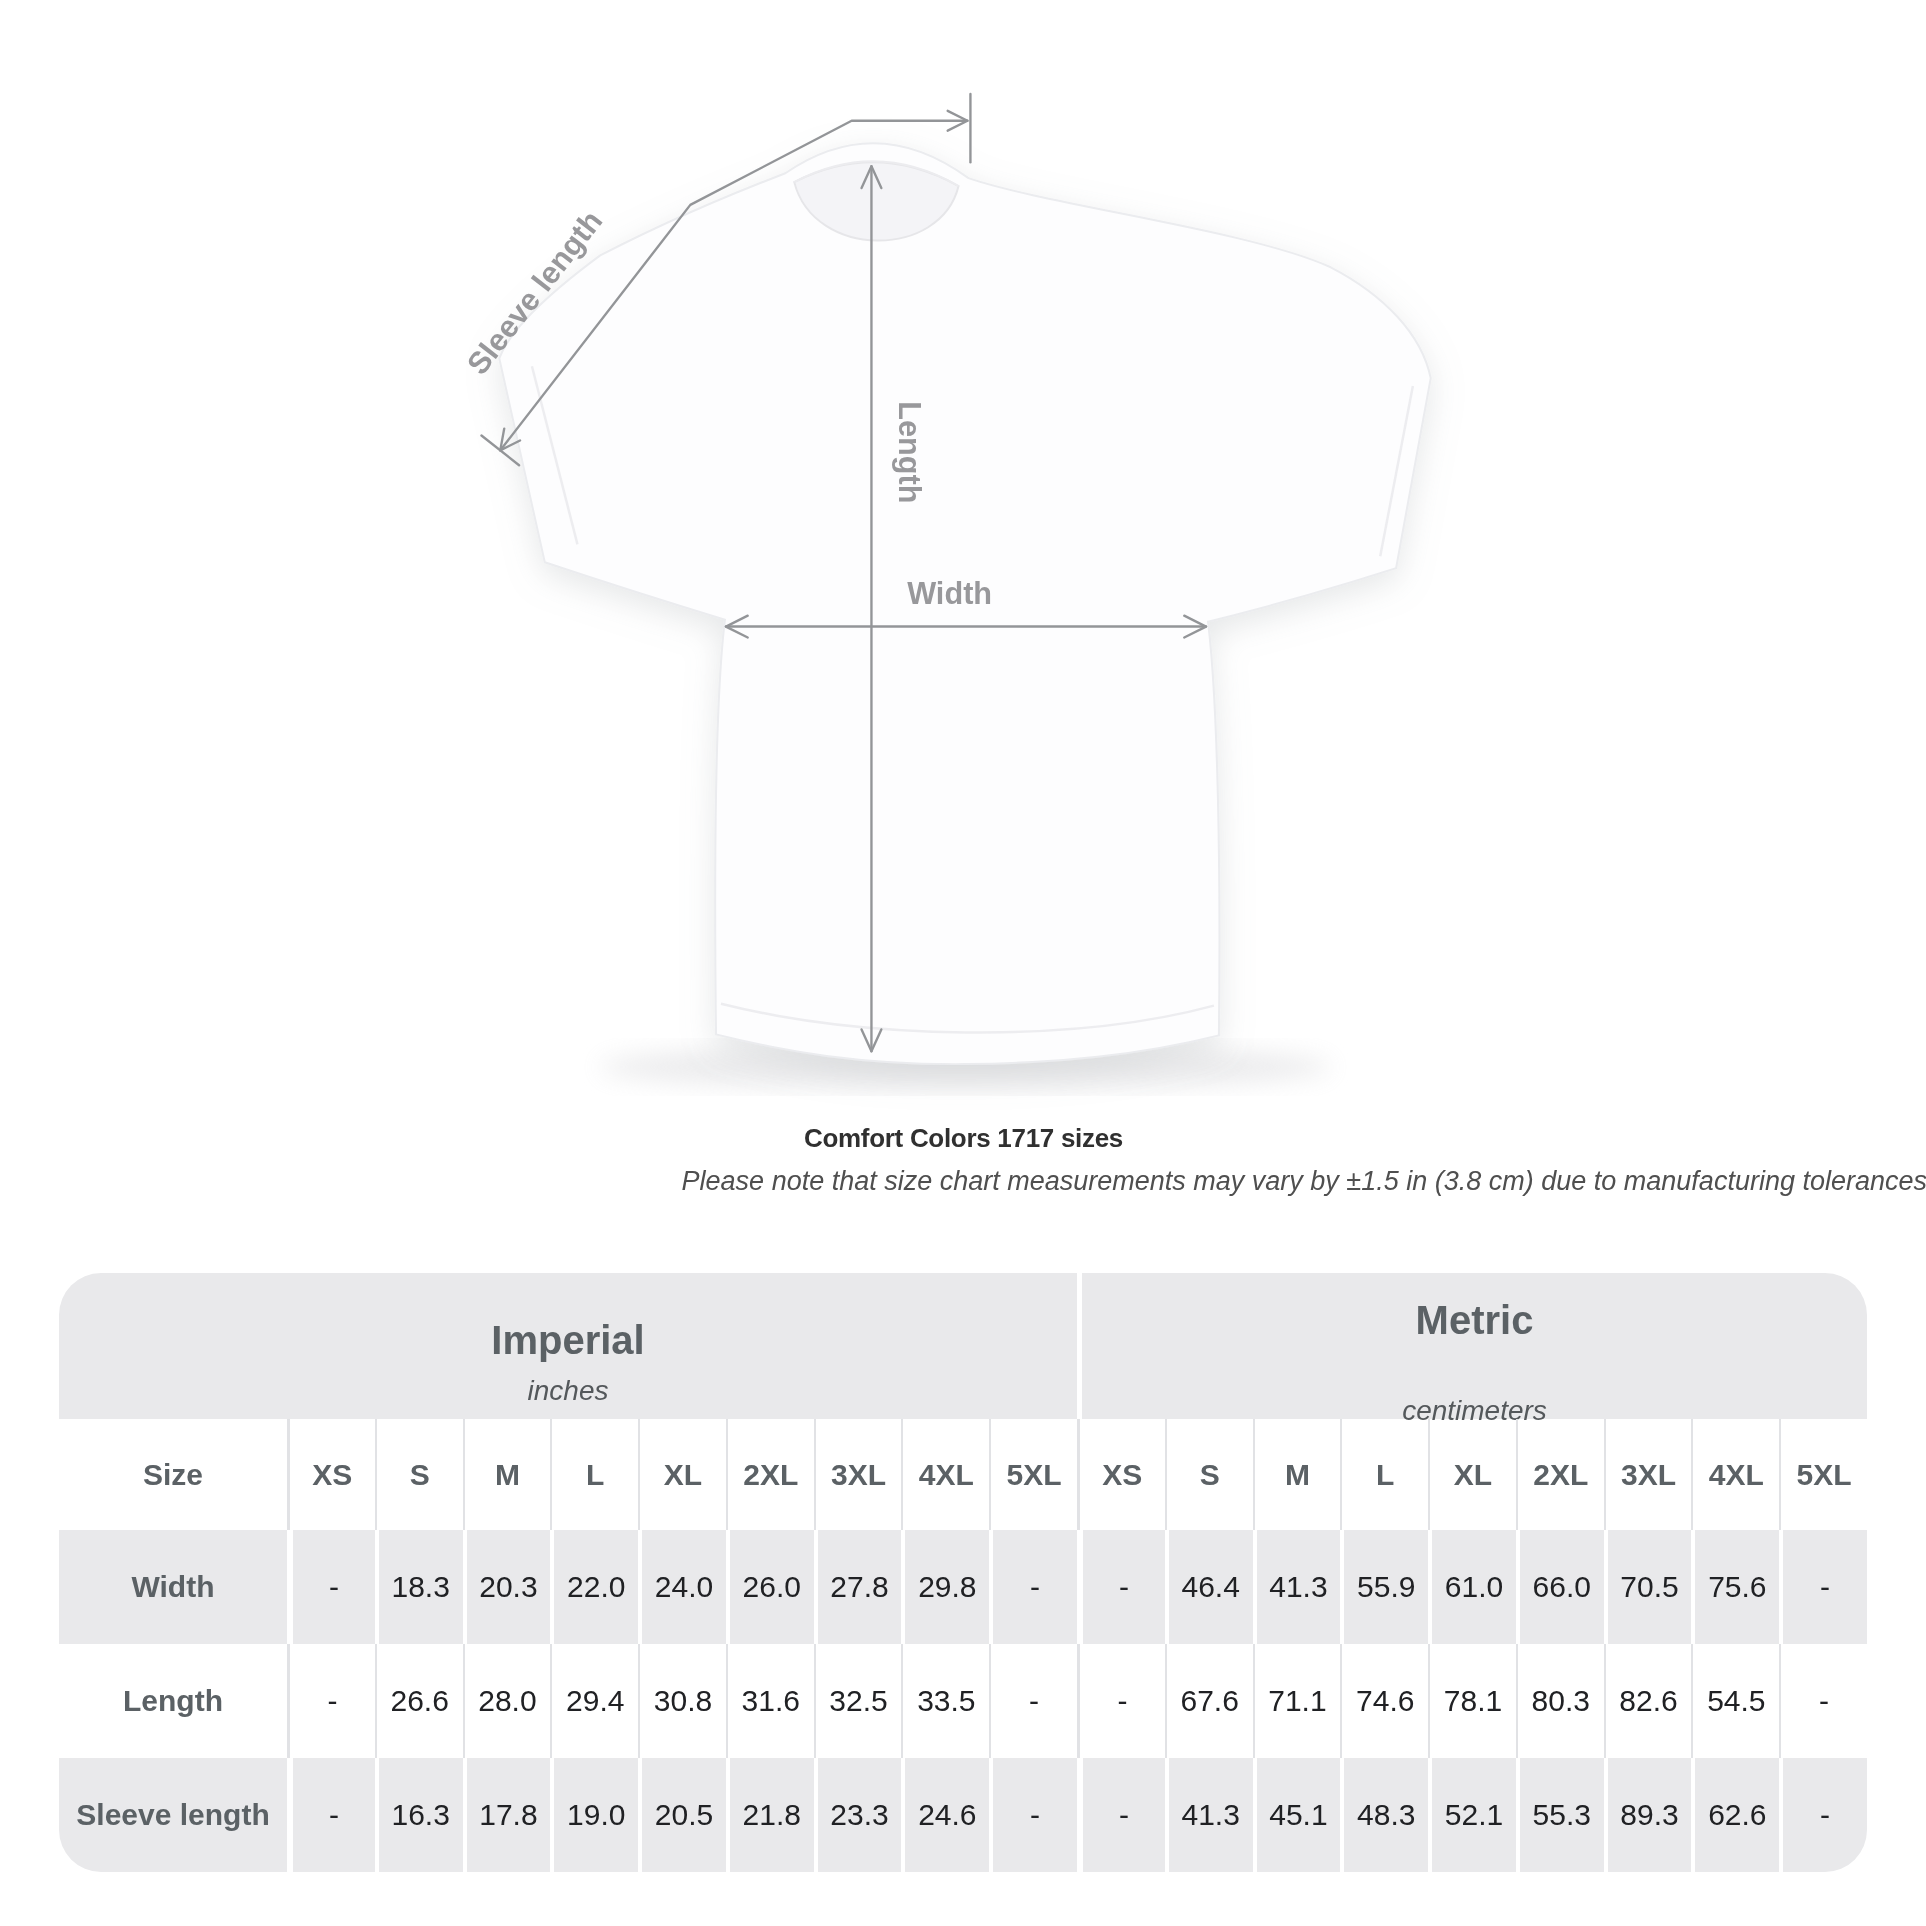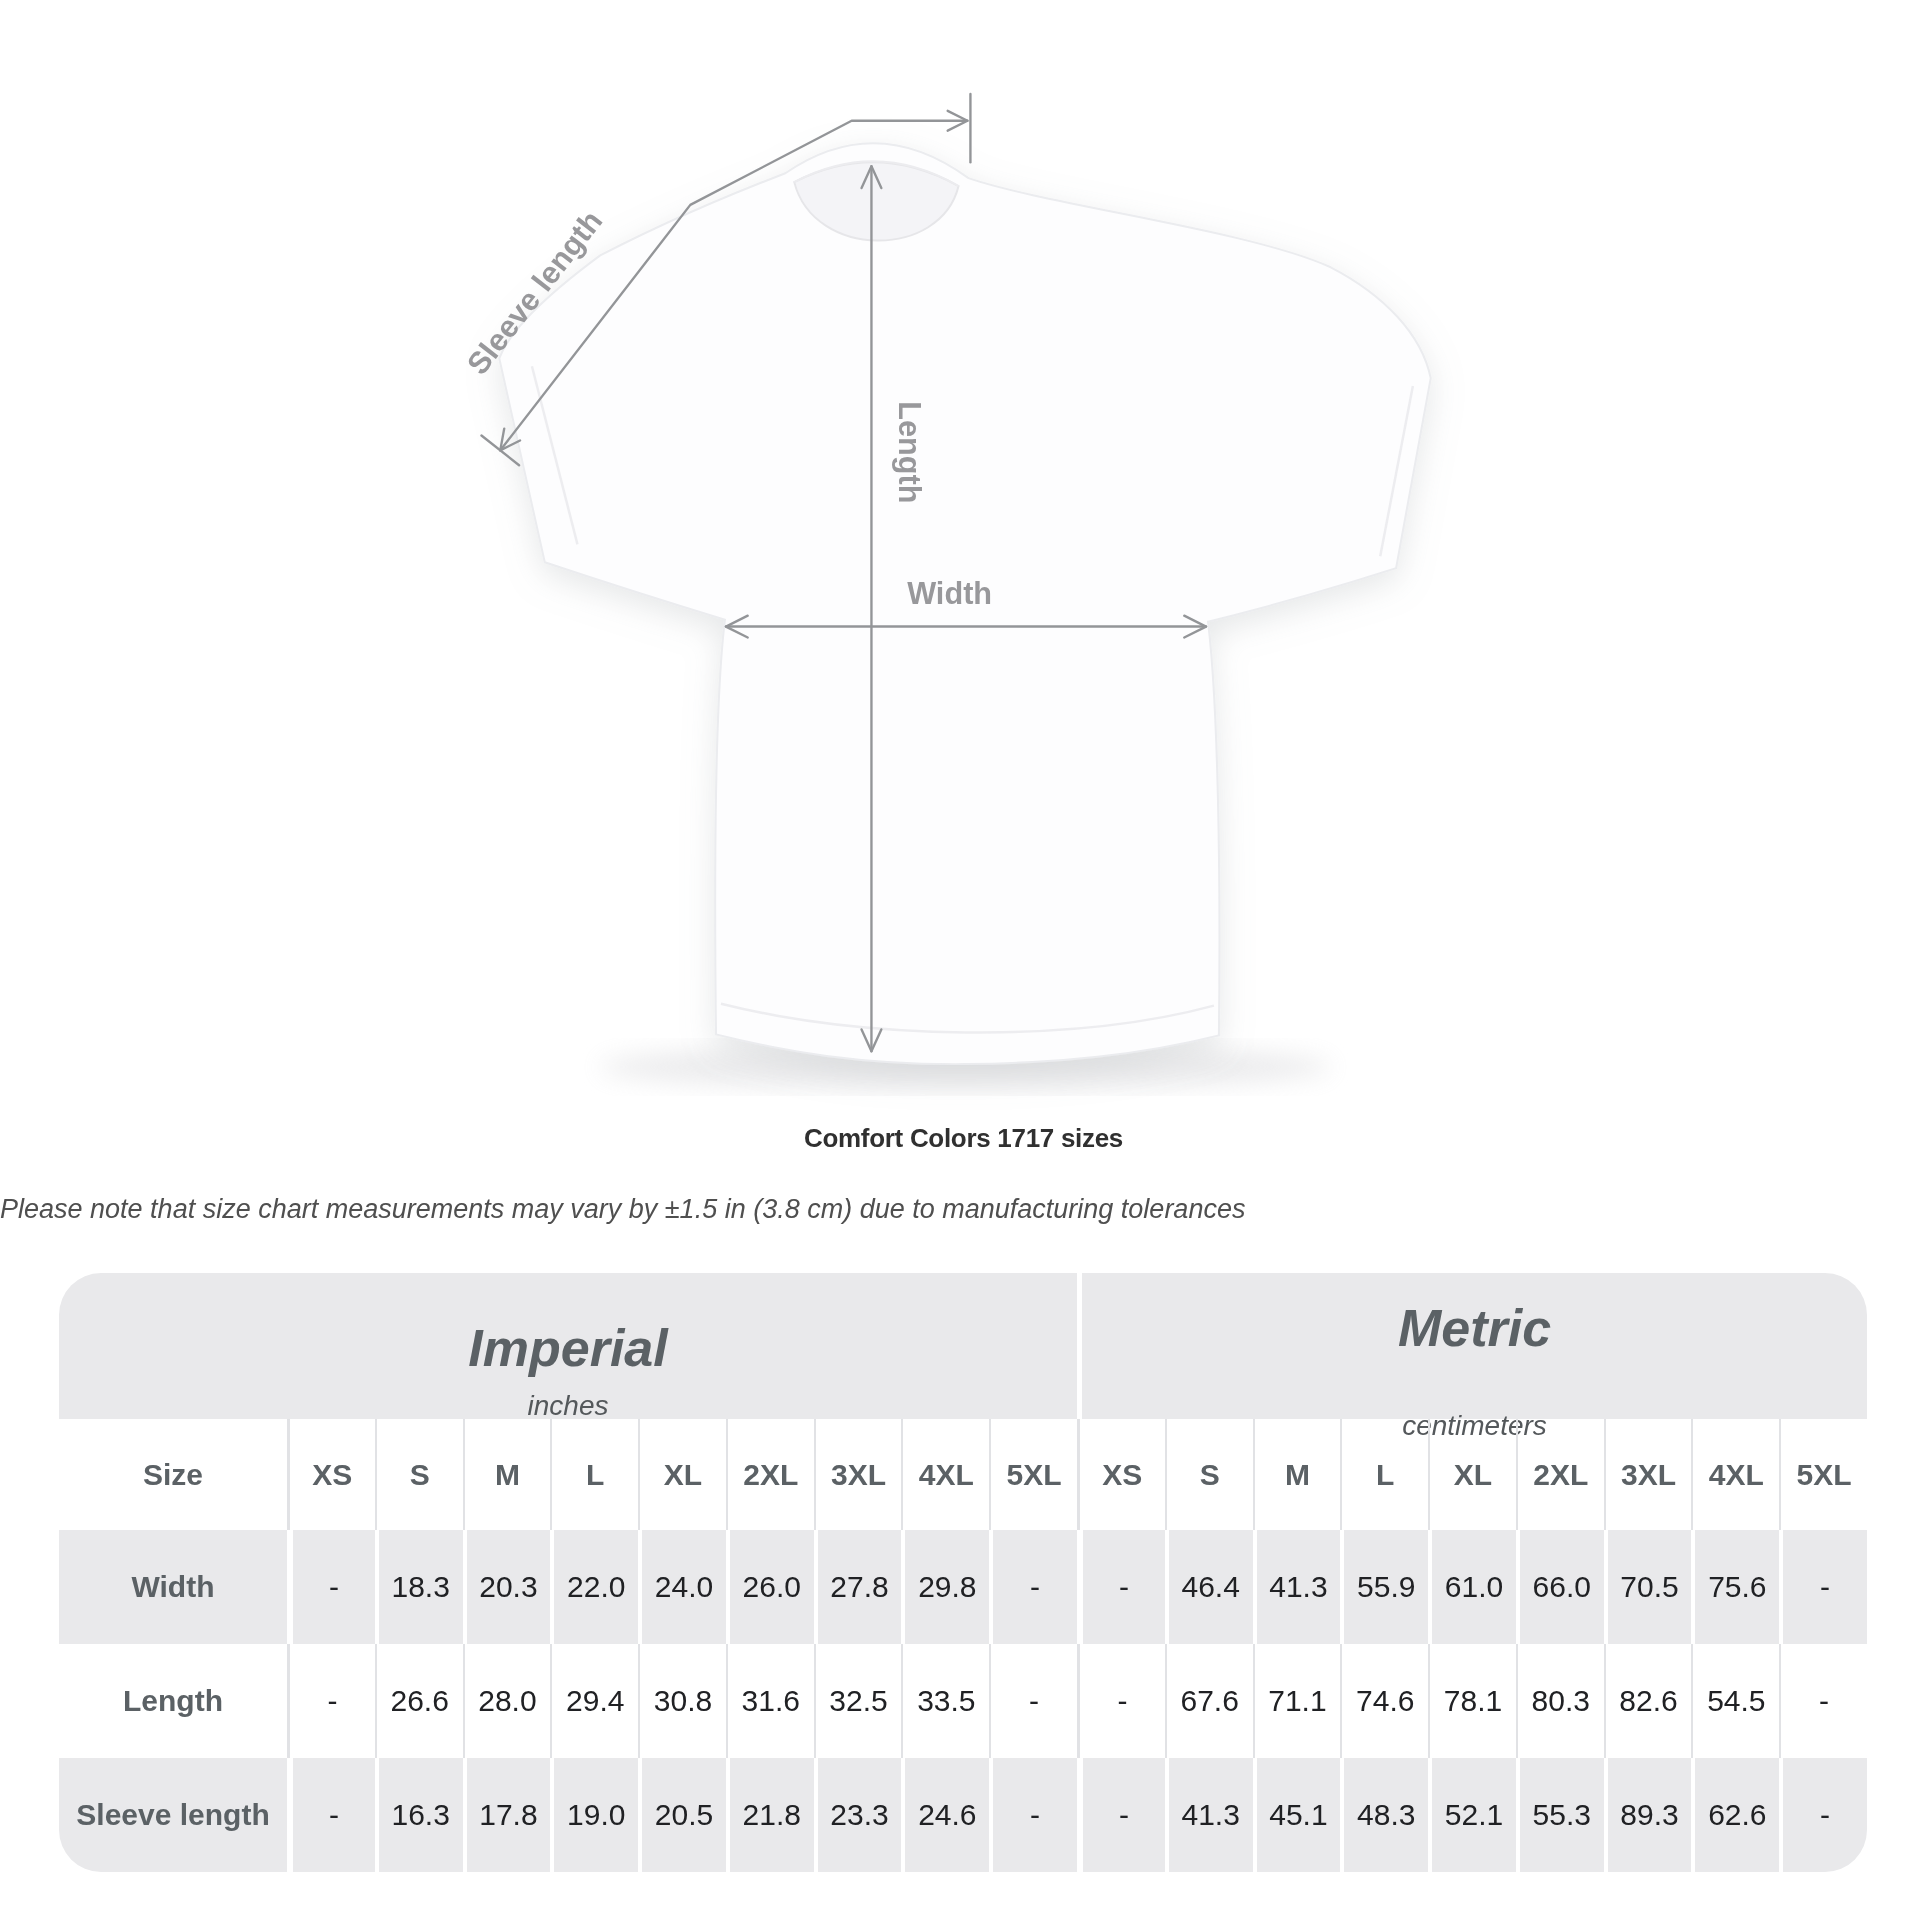--- a/index.html
+++ b/index.html
@@ -10,38 +10,38 @@
   
   #shirt-svg{position:absolute;left:0;top:0;}
   .ann-line{stroke:#939598;stroke-width:2.4;fill:none;stroke-linecap:round;stroke-linejoin:round;}
   .ann-text{fill:#98989b;font-family:"Liberation Sans", sans-serif;font-weight:bold;font-size:31px;}
   
   .title{
     position:absolute;top:1123px;left:0;width:100%;text-align:center;
     font-size:26px;font-weight:bold;color:#303030;letter-spacing:-0.3px;
   }
   .subtitle{
-    position:absolute;top:1194px;left:0;width:100%;text-align:left;
+    position:absolute;top:1166px;left:0;width:100%;text-align:right;
     font-size:27px;font-style:italic;color:#4f4f4f;
   }
   
   .size-table{
     position:absolute;left:59px;top:1273px;width:1808px;
     border-radius:42px;overflow:hidden;background:#ffffff;
   }
   .row{display:grid;grid-template-columns:228px repeat(18,1fr);}
   .row.band{height:146px;background:#e9e9eb;}
   .row.sizes{height:111px;}
   .row.data{height:114px;}
   .row.white{background:#ffffff;}
   .row.gray{background:#e9e9eb;}
   .band-cell{display:flex;flex-direction:column;align-items:center;justify-content:center;}
   .band-cell.imp{grid-column:1 / 11;}
   .band-cell.met{grid-column:11 / 20;border-left:5px solid #ffffff;gap:40px;}
-  .unit-name{font-size:52px;font-weight:bold;font-style:italic;color:#5b6165;margin-top:25px;}
+  .unit-name{font-size:40px;font-weight:bold;color:#5b6165;margin-top:25px;}
   .unit-sub{font-size:28px;font-style:italic;color:#54585b;margin-top:12px;}
   .cell{display:flex;align-items:center;justify-content:center;font-size:30px;color:#202124;}
   .cell.head,.cell.rowlab{font-weight:bold;color:#5b6165;}
   .row.white .cell:not(:first-child){border-left:2px solid #e1e2e5;}
   .row.gray  .cell:not(:first-child){border-left:4px solid #ffffff;}
   .row.white .cell.maj{border-left-width:3px;}
   .row.gray  .cell.maj{border-left-width:6px;}
 </style>
 </head>
 <body>

